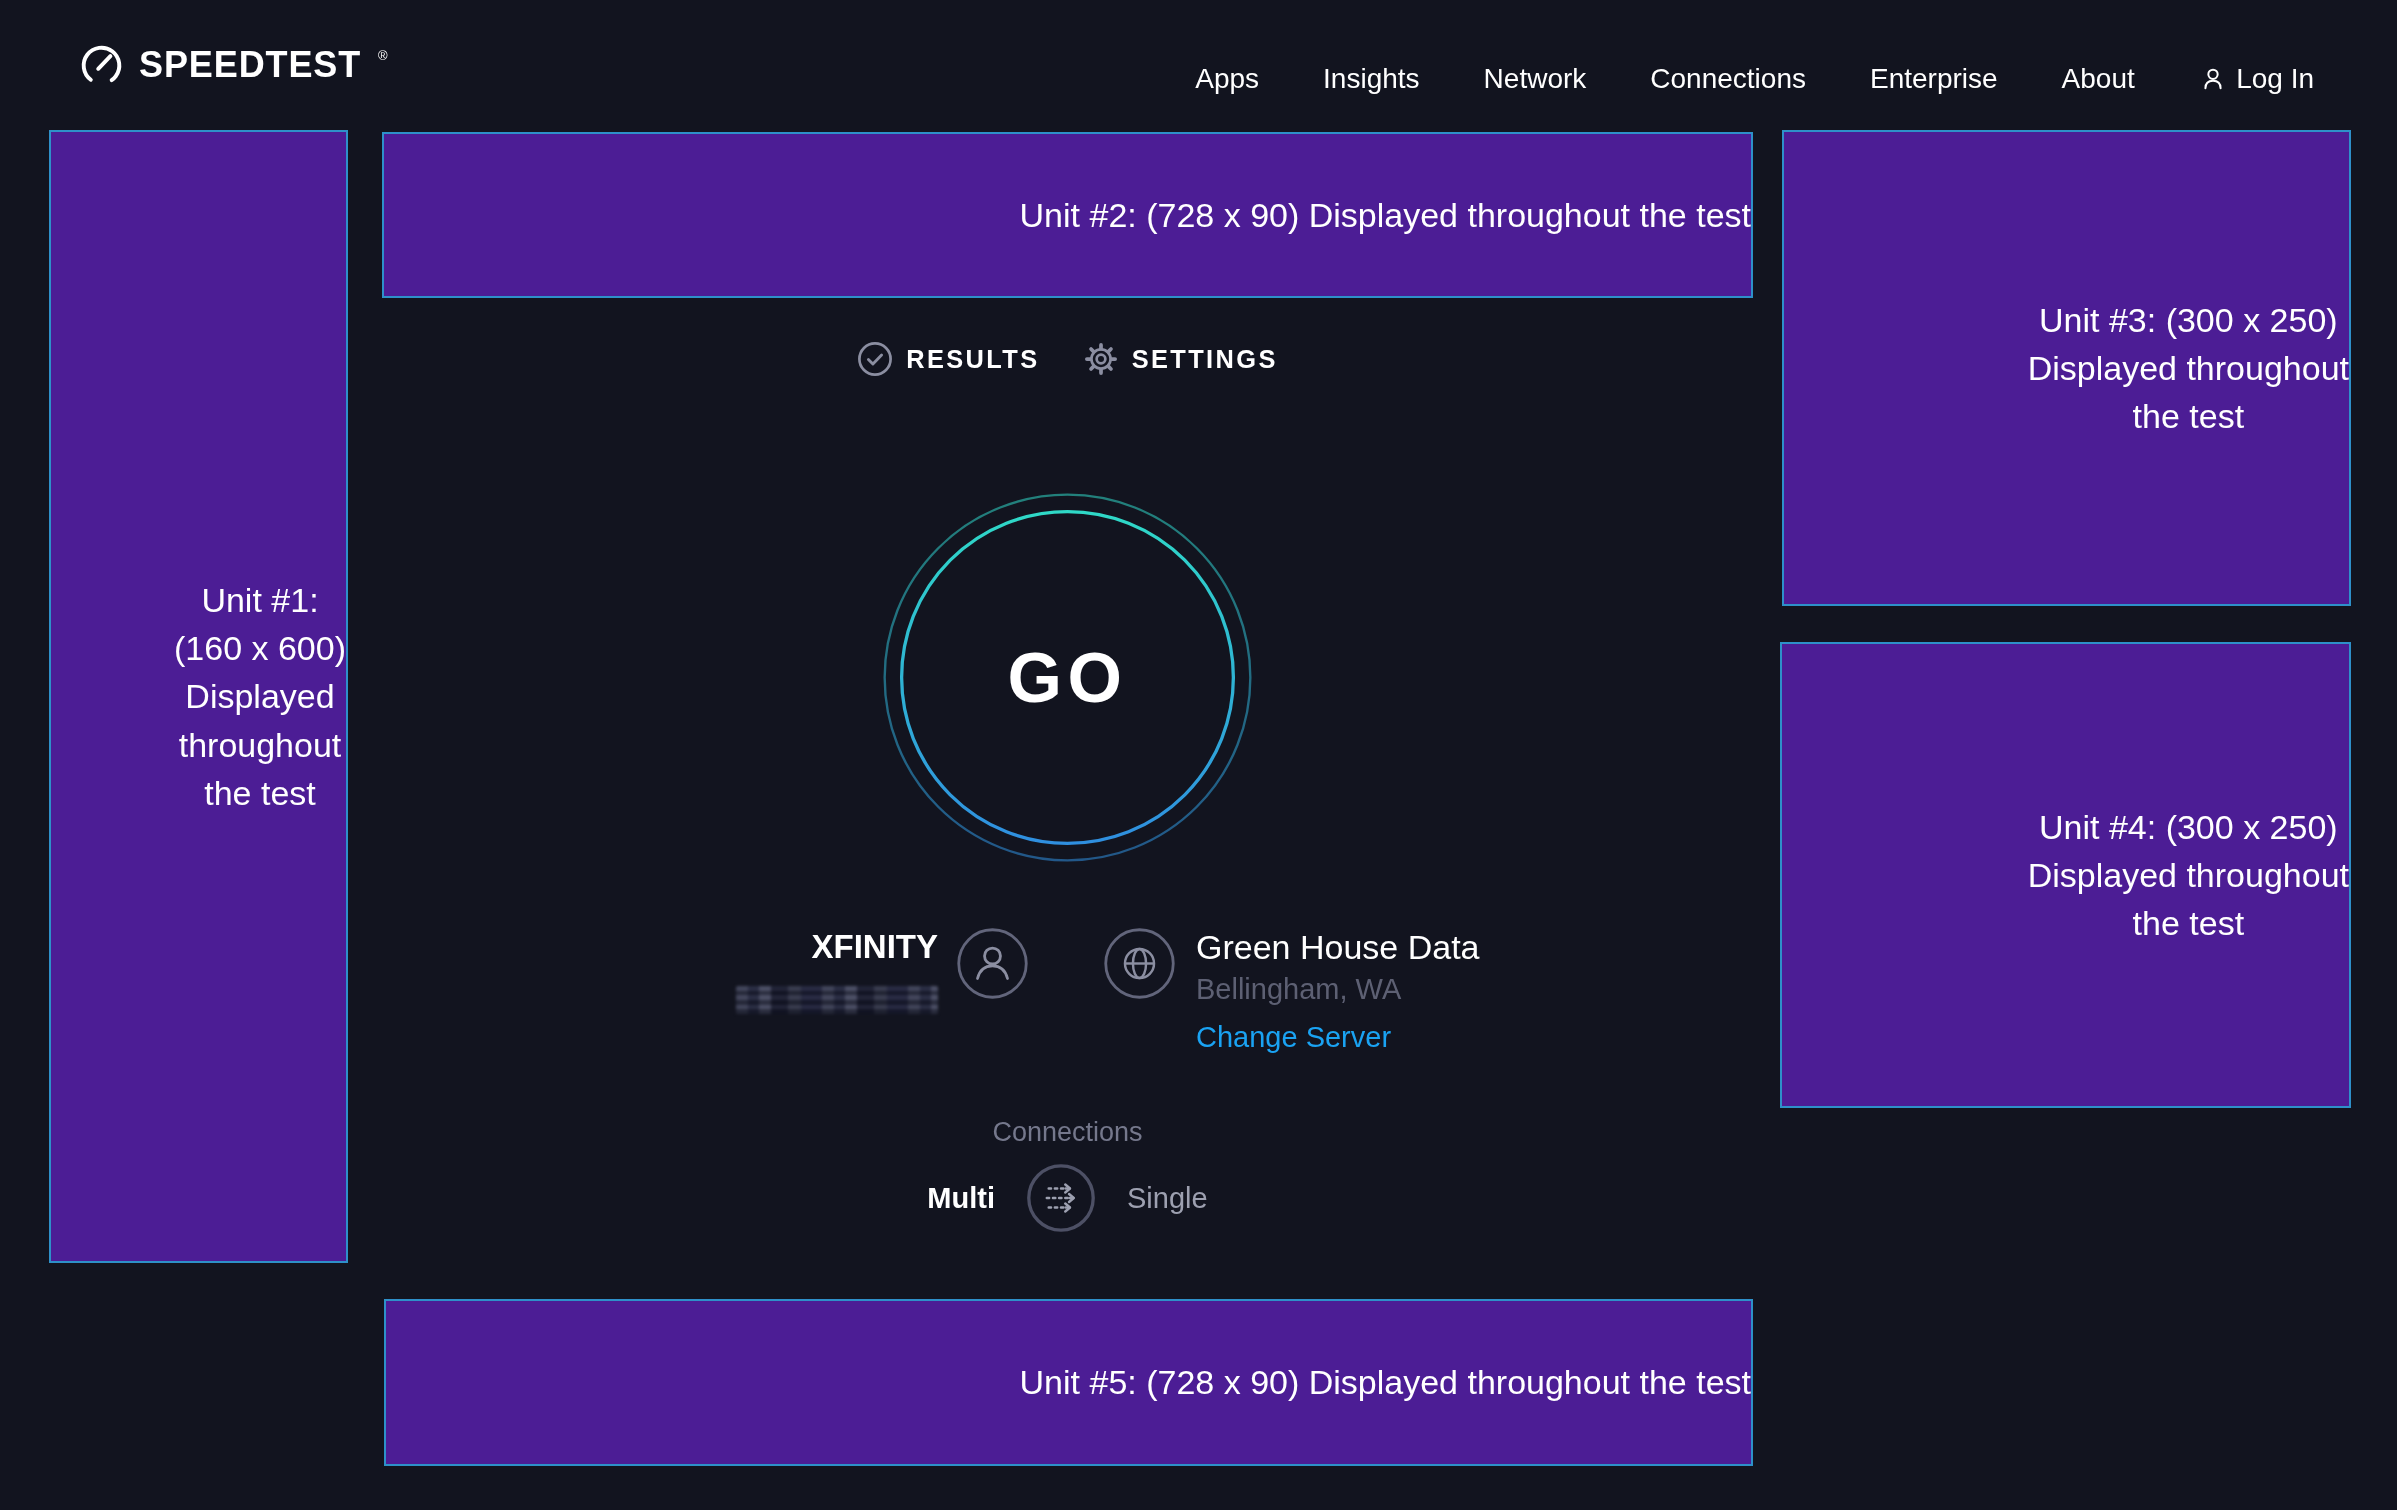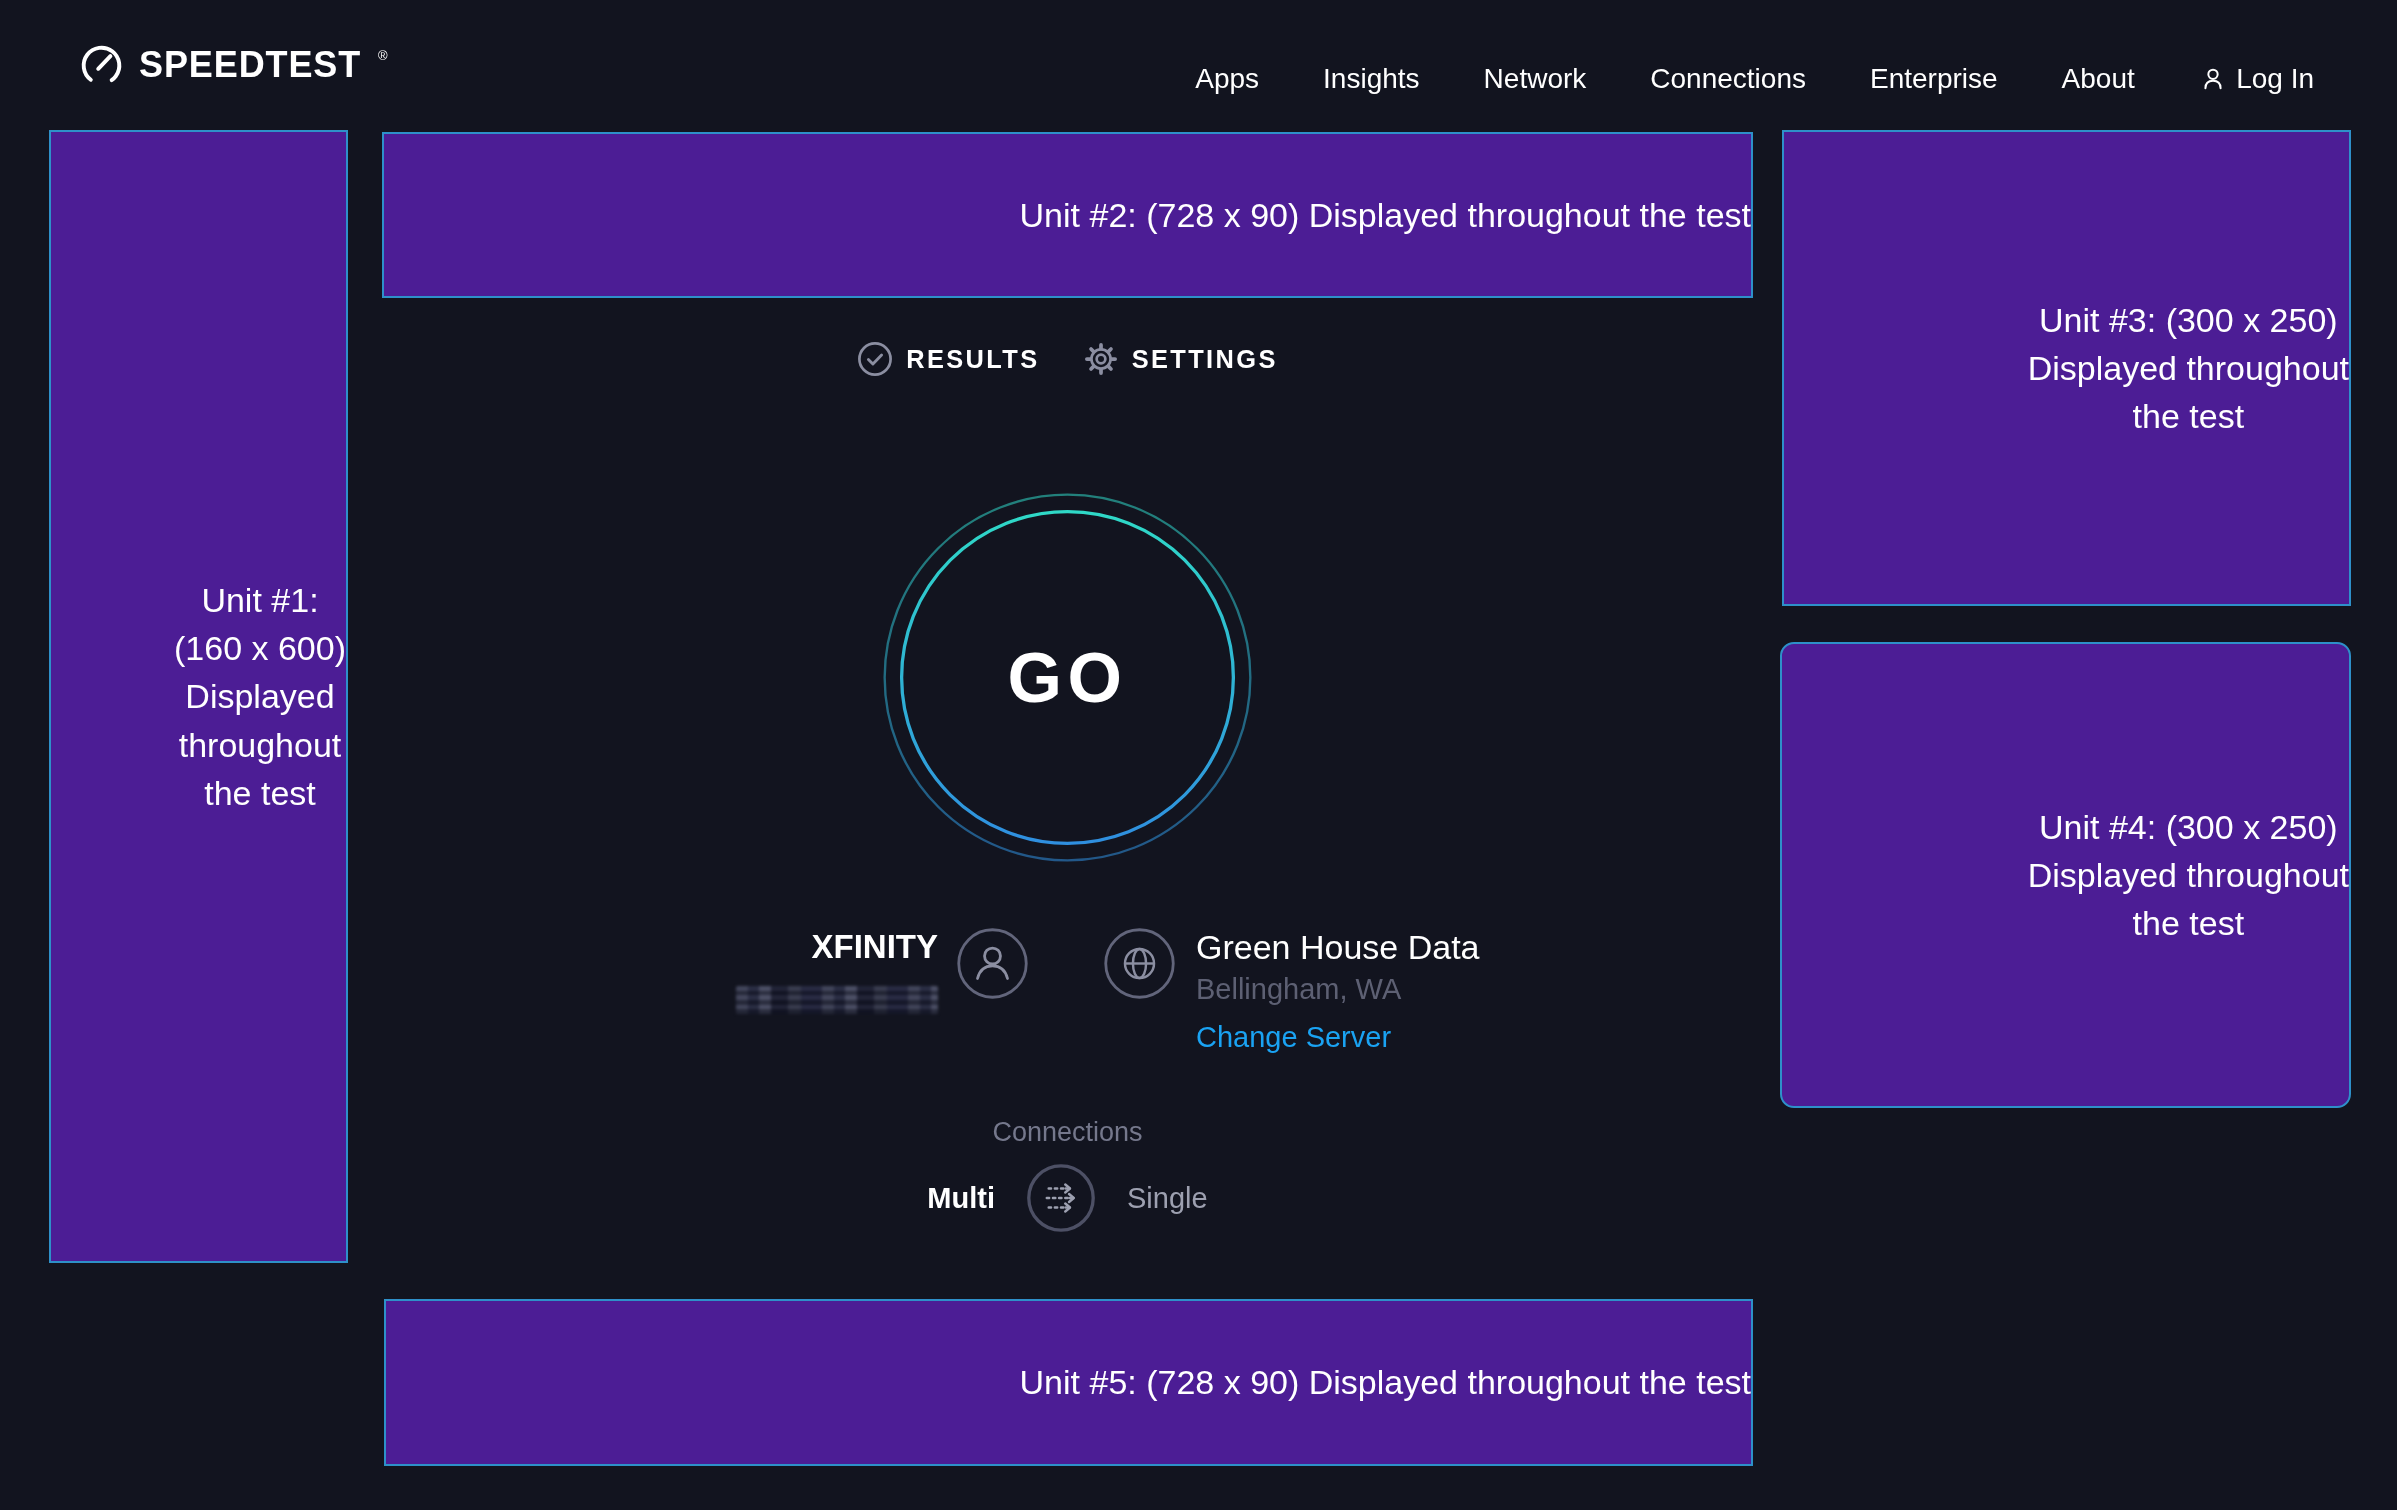--- a/index.html
+++ b/index.html
@@ -17,21 +17,21 @@
   .nav-item{font-size:28px;color:#fff;cursor:pointer;text-decoration:none;margin-top:28px;}
   .login{display:flex;align-items:center;gap:9.4px;}
 
   
   .ad{position:absolute;background:#4c1d95;border:2.8px solid #2e90c9;box-sizing:border-box;
       display:flex;align-items:center;justify-content:flex-end;text-align:center;cursor:pointer;padding-left:31px;}
   .ad-text{color:#ffffff;font-size:34px;line-height:1.42;white-space:pre-line;}
   .ad-unit1{left:49px;top:130px;width:299px;height:1133px;}
   .ad-unit2{left:382px;top:132px;width:1371px;height:166px;}
   .ad-unit3{left:1782px;top:130px;width:569px;height:476px;}
-  .ad-unit4{left:1780px;top:642px;width:571px;height:466px;border-radius:14px;}
+  .ad-unit4{left:1780px;top:642px;width:571px;height:466px;}
   .ad-unit5{left:384px;top:1299px;width:1369px;height:167px;}
 
   
   .tabs{position:absolute;left:382px;top:341px;width:1371px;
         display:flex;justify-content:center;gap:43px;}
   .tab{display:flex;align-items:center;gap:13px;cursor:pointer;}
   .tab-label{font-size:25.4px;font-weight:700;letter-spacing:2.4px;color:#fff;}
 
   
   .go-wrap{position:absolute;left:879px;top:489px;width:377px;height:377px;cursor:pointer;}

